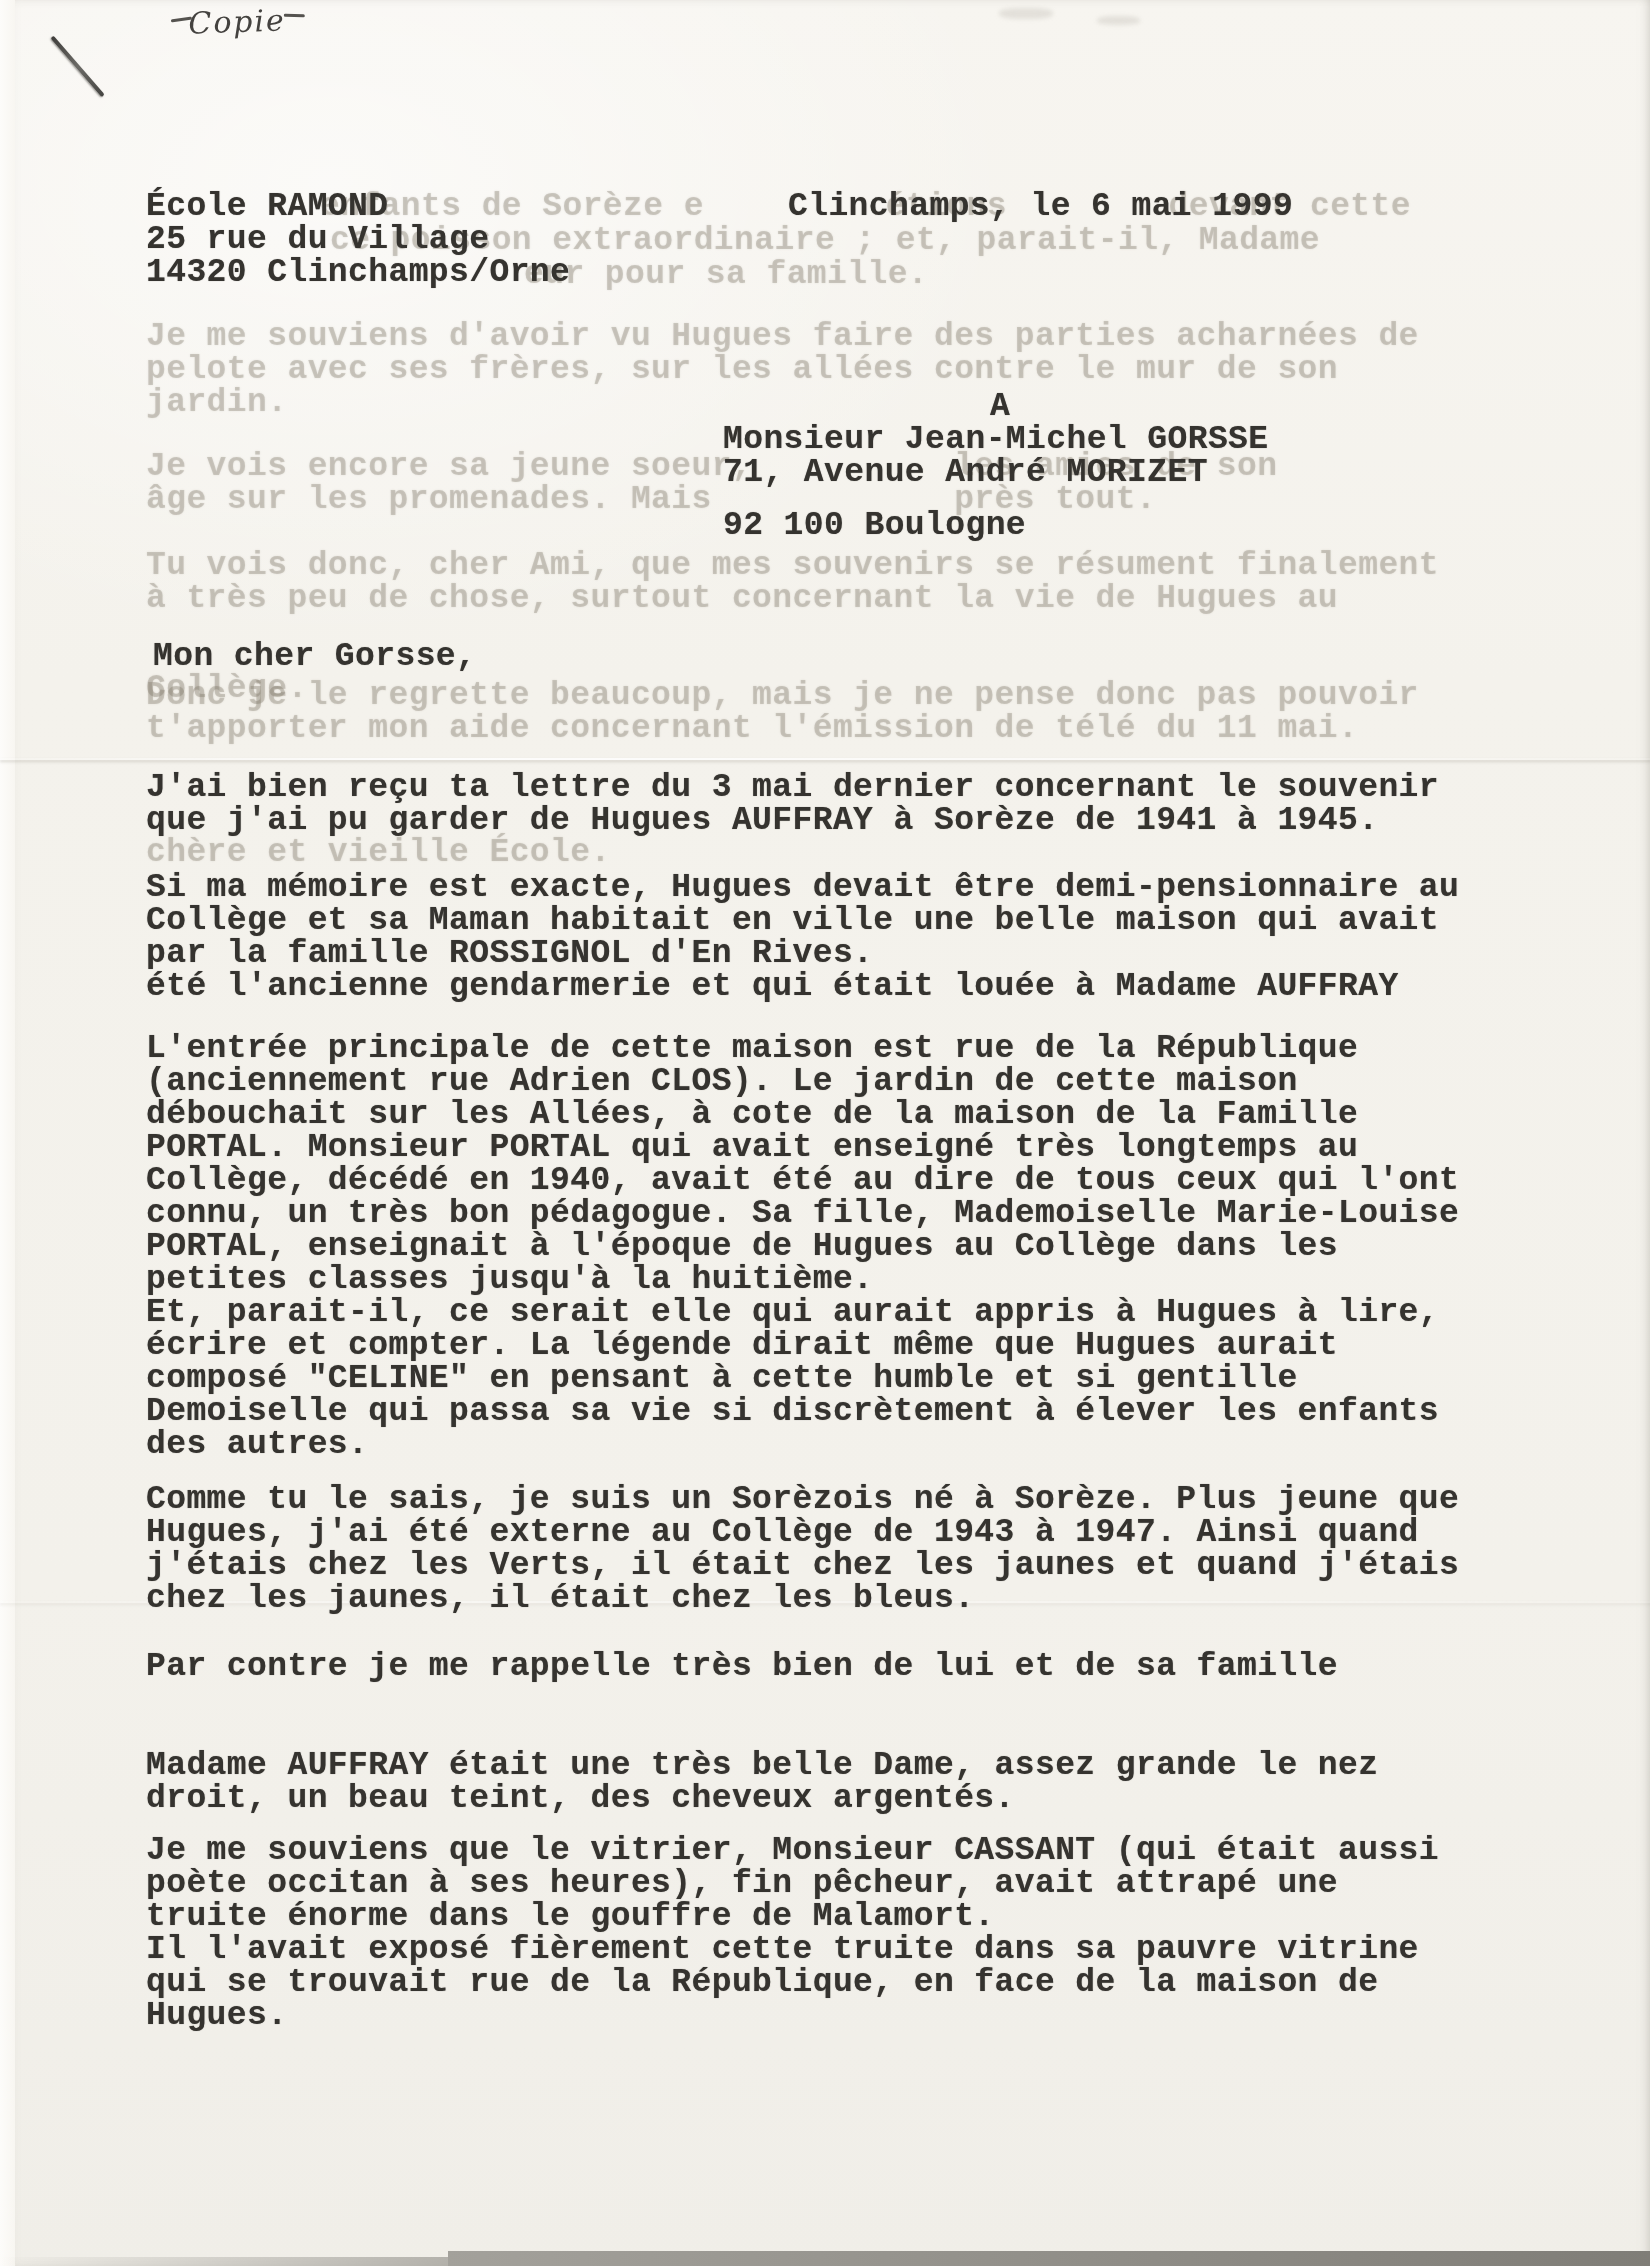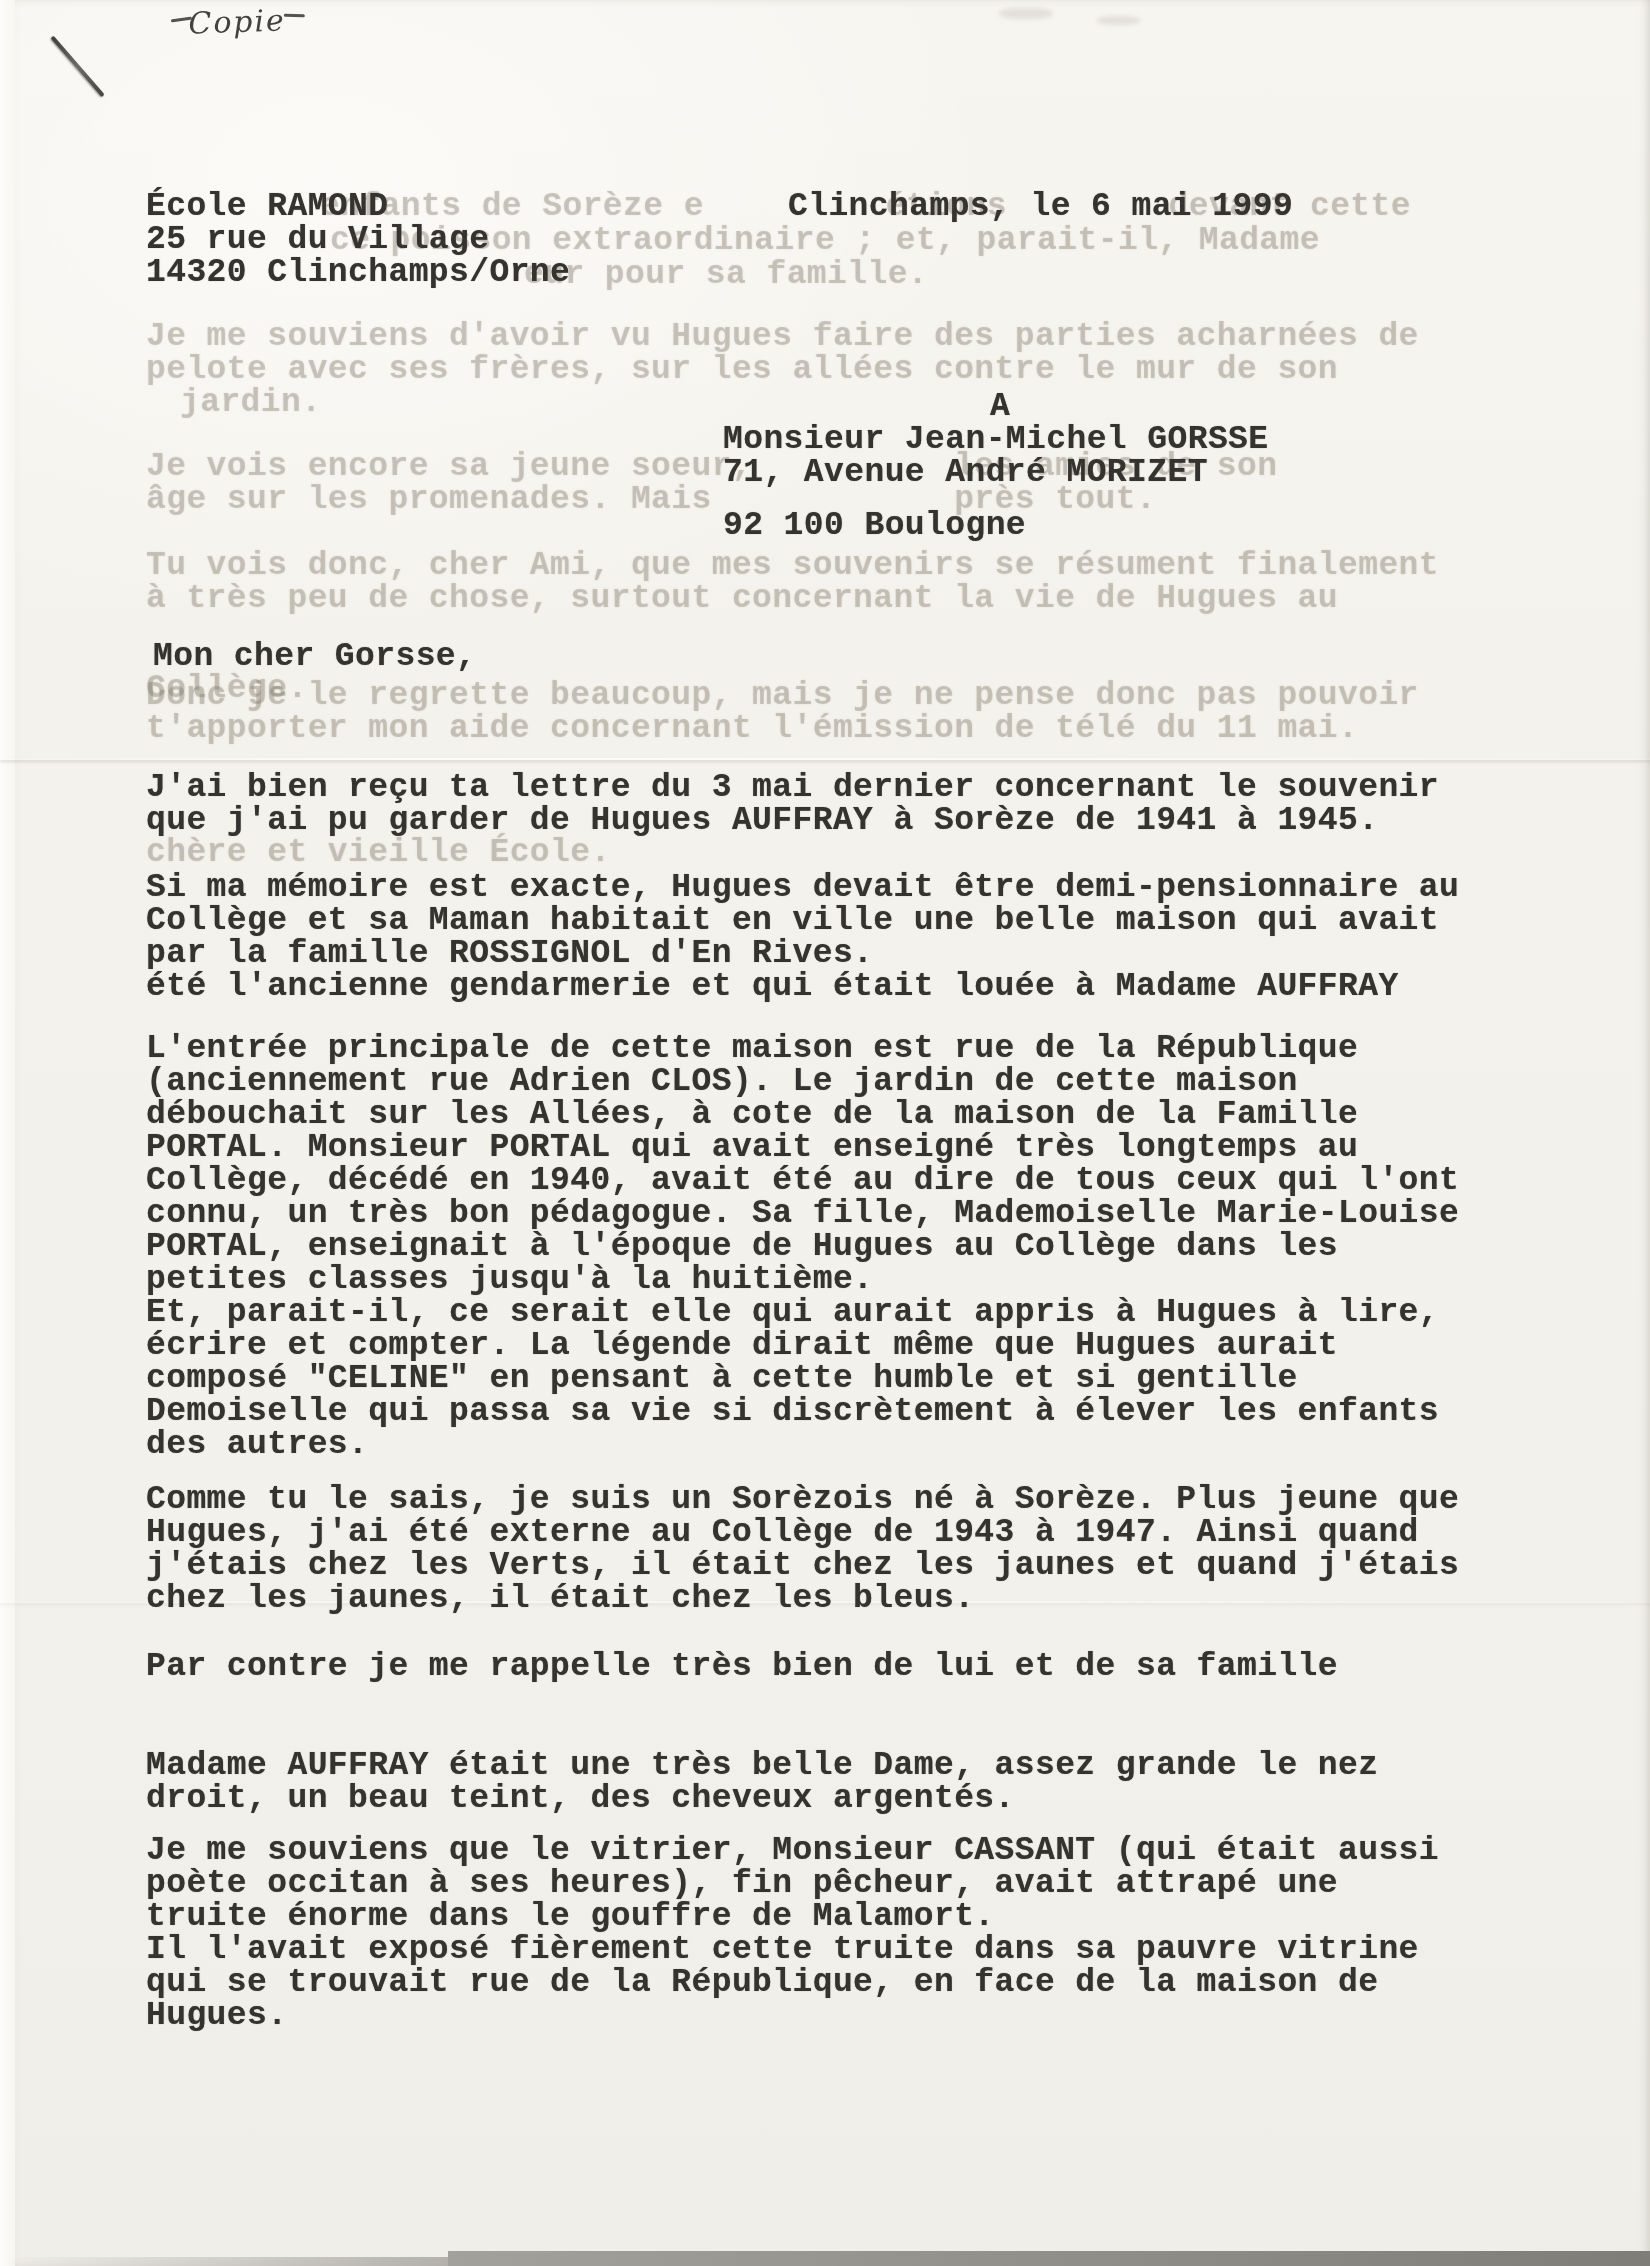--- a/index.html
+++ b/index.html
@@ -68,21 +68,21 @@
 <div class="page">
 
   <div class="edge-left"></div>
 
   <div id="ghost">
       <div class="ghost-line" style="left: 320px; top: 190px;">enfants de Sorèze e         étions        devant cette</div>
       <div class="ghost-line" style="left: 330px; top: 224px;">ce poisson extraordinaire ; et, parait-il, Madame</div>
       <div class="ghost-line" style="left: 524px; top: 258px;">eur pour sa famille.</div>
       <div class="ghost-line" style="left: 146px; top: 320px;">Je me souviens d'avoir vu Hugues faire des parties acharnées de</div>
       <div class="ghost-line" style="left: 146px; top: 353px;">pelote avec ses frères, sur les allées contre le mur de son</div>
-      <div class="ghost-line" style="left: 146px; top: 386px; margin-left: 34px;">jardin.</div>
+      <div class="ghost-line" style="left: 146px; top: 386px;">jardin.</div>
       <div class="ghost-line" style="left: 146px; top: 450px;">Je vois encore sa jeune soeur,          les amies de son</div>
       <div class="ghost-line" style="left: 146px; top: 483px;">âge sur les promenades. Mais            près tout.</div>
       <div class="ghost-line" style="left: 146px; top: 549px;">Tu vois donc, cher Ami, que mes souvenirs se résument finalement</div>
       <div class="ghost-line" style="left: 146px; top: 582px;">à très peu de chose, surtout concernant la vie de Hugues au</div>
       <div class="ghost-line" style="left: 146px; top: 648px; margin-top: 24px;">Collège.</div>
       <div class="ghost-line" style="left: 146px; top: 679px;">Donc je le regrette beaucoup, mais je ne pense donc pas pouvoir</div>
       <div class="ghost-line" style="left: 146px; top: 712px;">t'apporter mon aide concernant l'émission de télé du 11 mai.</div>
       <div class="ghost-line" style="left: 146px; top: 836px;">chère et vieille École.</div>
     </div>
 

